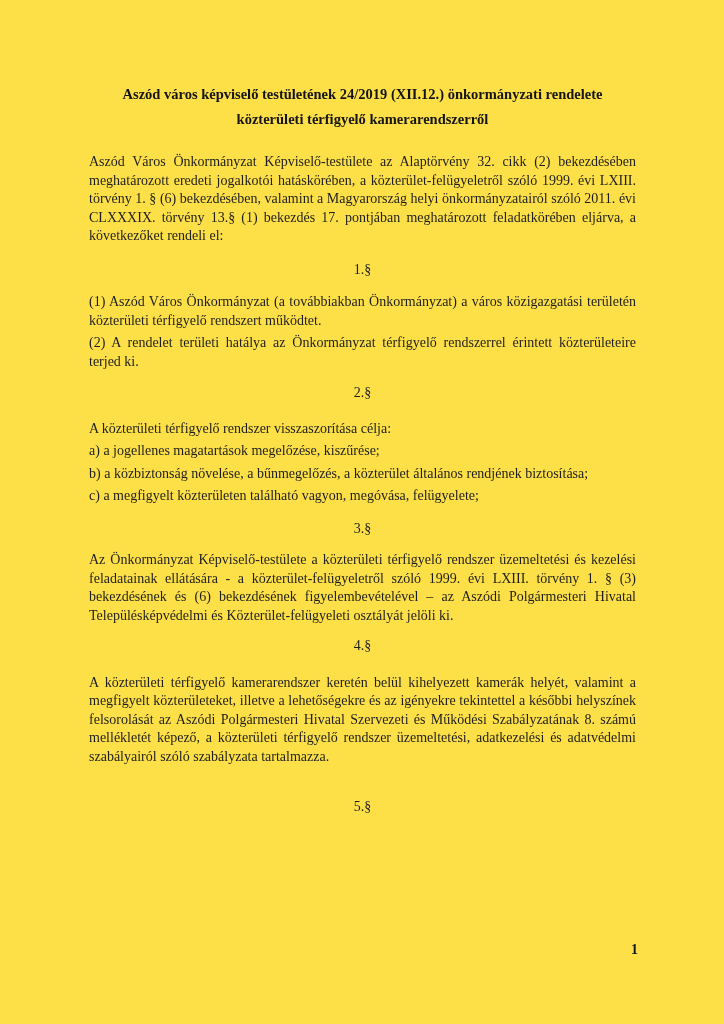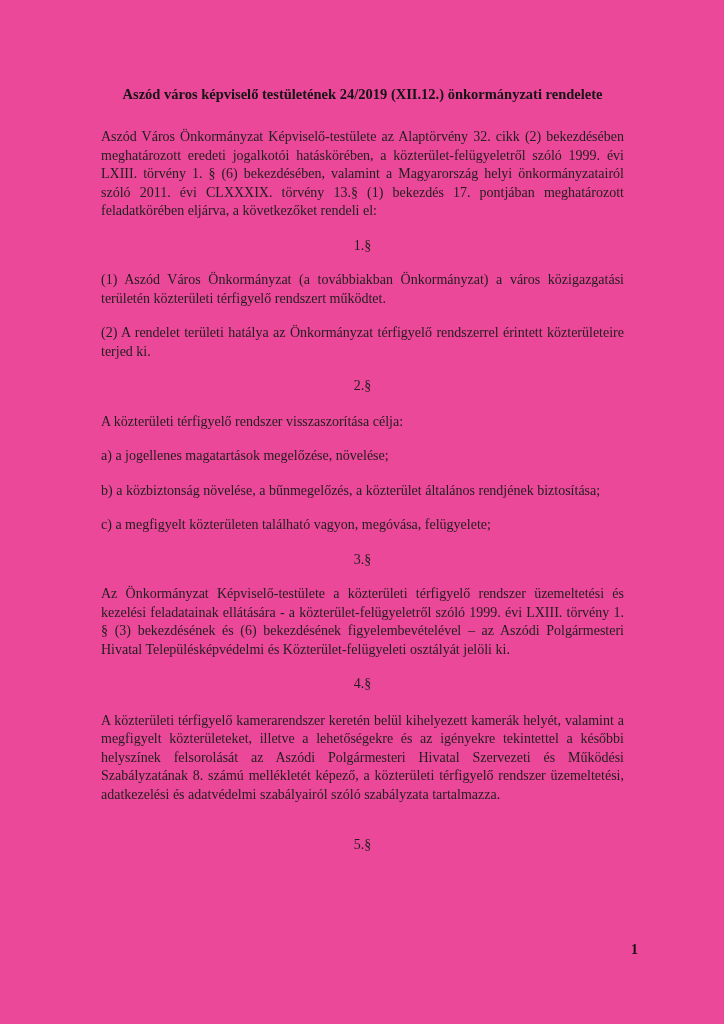--- a/index.html
+++ b/index.html
@@ -1,38 +1,38 @@
 <!DOCTYPE html>
 <html><head>
 <meta charset="utf-8">
 <style>
   html, body { margin: 0; padding: 0; background: #ffffff; }
   .page {
     position: relative;
     width: 724px;
     height: 1024px;
-    background: #ec4899;
+    background: #fde047;
     box-sizing: border-box;
     padding: 82px 84px 0 85px;
     font-family: "Liberation Serif", serif;
     font-size: 14px;
     line-height: 18.5px;
     color: #1e1e1e;
     overflow: hidden;
   }
   .doc-title p {
     margin: 0;
     text-align: center;
     font-weight: 700;
     font-size: 14.5px;
     line-height: 25px;
     color: #141414;
   }
   .body-par {
-    margin: 16px;
+    margin: 4px;
     text-align: justify;
     font-family: Liberation Serif, serif;
   }
   .preamble { margin-top: 21px; }
   .sec-heading {
     margin: 14px 0;
     text-align: center;
   }
   .sh1 { margin: 15px 0 14px; }
   .sh2 { margin: 13px 0 17px; }
@@ -48,31 +48,32 @@
     color: #141414;
   }
 </style>
 </head>
 <body>
 
 <div class="page">
 
   <div class="doc-title">
     <p>Aszód város képviselő testületének 24/2019 (XII.12.) önkormányzati rendelete</p>
+    <p>közterületi térfigyelő kamerarendszerről</p>
   </div>
 
   <p class="body-par preamble">Aszód Város Önkormányzat Képviselő-testülete az Alaptörvény 32. cikk (2) bekezdésében meghatározott eredeti jogalkotói hatáskörében, a közterület-felügyeletről szóló 1999. évi LXIII. törvény 1. § (6) bekezdésében, valamint a Magyarország helyi önkormányzatairól szóló 2011. évi CLXXXIX. törvény 13.§ (1) bekezdés 17. pontjában meghatározott feladatkörében eljárva, a következőket rendeli el:</p>
 
   <p class="sec-heading sh1">1.§</p>
   <p class="body-par">(1) Aszód Város Önkormányzat (a továbbiakban Önkormányzat) a város közigazgatási területén közterületi térfigyelő rendszert működtet.</p>
   <p class="body-par">(2) A rendelet területi hatálya az Önkormányzat térfigyelő rendszerrel érintett közterületeire terjed ki.</p>
 
   <p class="sec-heading sh2">2.§</p>
   <p class="body-par">A közterületi térfigyelő rendszer visszaszorítása célja:</p>
-  <p class="body-par">a) a jogellenes magatartások megelőzése, növelése;</p>
+  <p class="body-par">a) a jogellenes magatartások megelőzése, kiszűrése;</p>
   <p class="body-par">b) a közbiztonság növelése, a bűnmegelőzés, a közterület általános rendjének biztosítása;</p>
   <p class="body-par">c) a megfigyelt közterületen található vagyon, megóvása, felügyelete;</p>
 
   <p class="sec-heading sh3">3.§</p>
   <p class="body-par">Az Önkormányzat Képviselő-testülete a közterületi térfigyelő rendszer üzemeltetési és kezelési feladatainak ellátására - a közterület-felügyeletről szóló 1999. évi LXIII. törvény 1. § (3) bekezdésének és (6) bekezdésének figyelembevételével – az Aszódi Polgármesteri Hivatal Településképvédelmi és Közterület-felügyeleti osztályát jelöli ki.</p>
 
   <p class="sec-heading sh4">4.§</p>
   <p class="body-par">A közterületi térfigyelő kamerarendszer keretén belül kihelyezett kamerák helyét, valamint a megfigyelt közterületeket, illetve a lehetőségekre és az igényekre tekintettel a későbbi helyszínek felsorolását az Aszódi Polgármesteri Hivatal Szervezeti és Működési Szabályzatának 8. számú mellékletét képező, a közterületi térfigyelő rendszer üzemeltetési, adatkezelési és adatvédelmi szabályairól szóló szabályzata tartalmazza.</p>
 
   <p class="sec-heading sh5">5.§</p>

